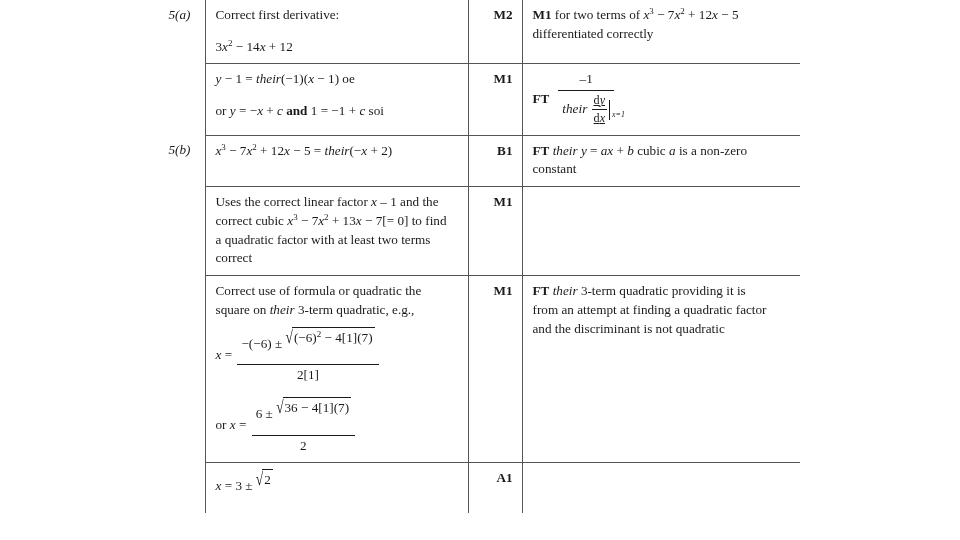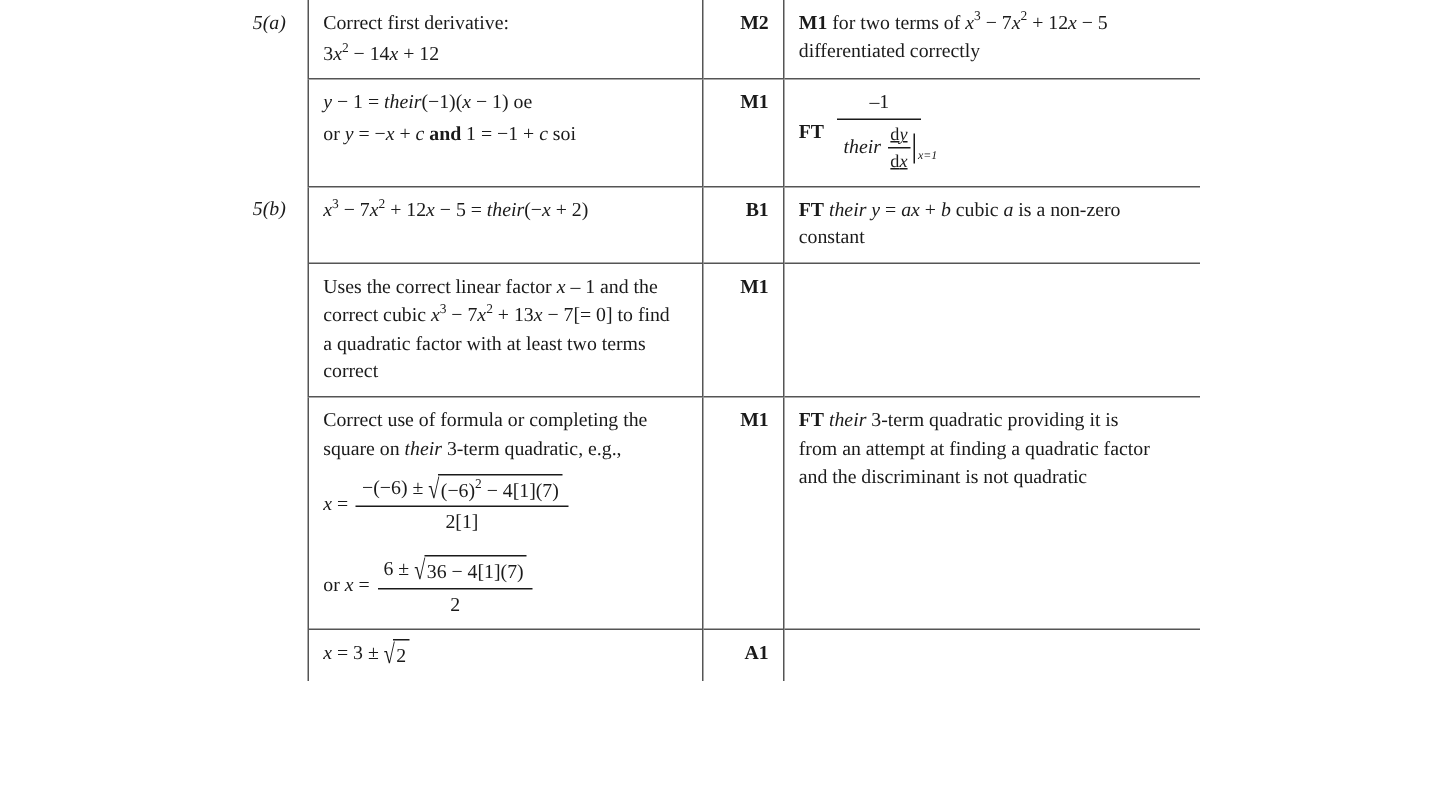--- a/index.html
+++ b/index.html
@@ -70,21 +70,21 @@
   
   .ms-table td.q-cell { border-top: none; }
 
   .i { font-style: italic; }
   .b { font-weight: bold; }
 
   
   sup { font-size: 0.68em; vertical-align: super; line-height: 0; }
 
   .mathline { white-space: nowrap; }
-  .line2 { margin-top: 2px; }
+  .line2 { margin-top: 13px; }
 
   
   .frac {
     display: inline-block;
     vertical-align: middle;
     text-align: center;
     margin: 0 2px;
   }
   .frac .num {
     display: block;
@@ -107,21 +107,21 @@
   .sqrt > .rad {
     display: inline-block;
     transform: scaleY(1.35) translateY(-0.5px);
     transform-origin: center;
     margin-right: -1px;
     font-size: 1.02em;
   }
   .sqrt > .rand {
     display: inline-block;
     border-top: 1.05px solid #1a1a1a;
-    padding: 1px 2px 0 2px;
+    padding: 1px 2px 16px 2px;
   }
 
   
   .dfrac {
     display: inline-block;
     vertical-align: middle;
     font-size: 0.92em;
     margin: 0 1px;
     text-decoration: underline;
   }
@@ -233,21 +233,21 @@
           <div>correct</div>
         </td>
         <td class="mark-cell">M1</td>
         <td class="note-cell"></td>
       </tr>
 
 
       <tr>
         <td class="q-cell"></td>
         <td class="ans-cell">
-          <div>Correct use of formula or completing the</div>
+          <div>Correct use of formula or quadratic the</div>
           <div><span>square on </span><span class="i">their</span><span> 3-term quadratic, e.g.,</span></div>
           <div class="mathline" style="margin-top:7px;">
             <span class="i">x</span> =
             <span class="frac">
               <span class="num">−(−6) ±
                 <span class="sqrt"><span class="rad">√</span><span class="rand">(−6)<sup>2</sup> − 4[1](7)</span></span>
               </span>
               <span class="den">2[1]</span>
             </span>
           </div>

